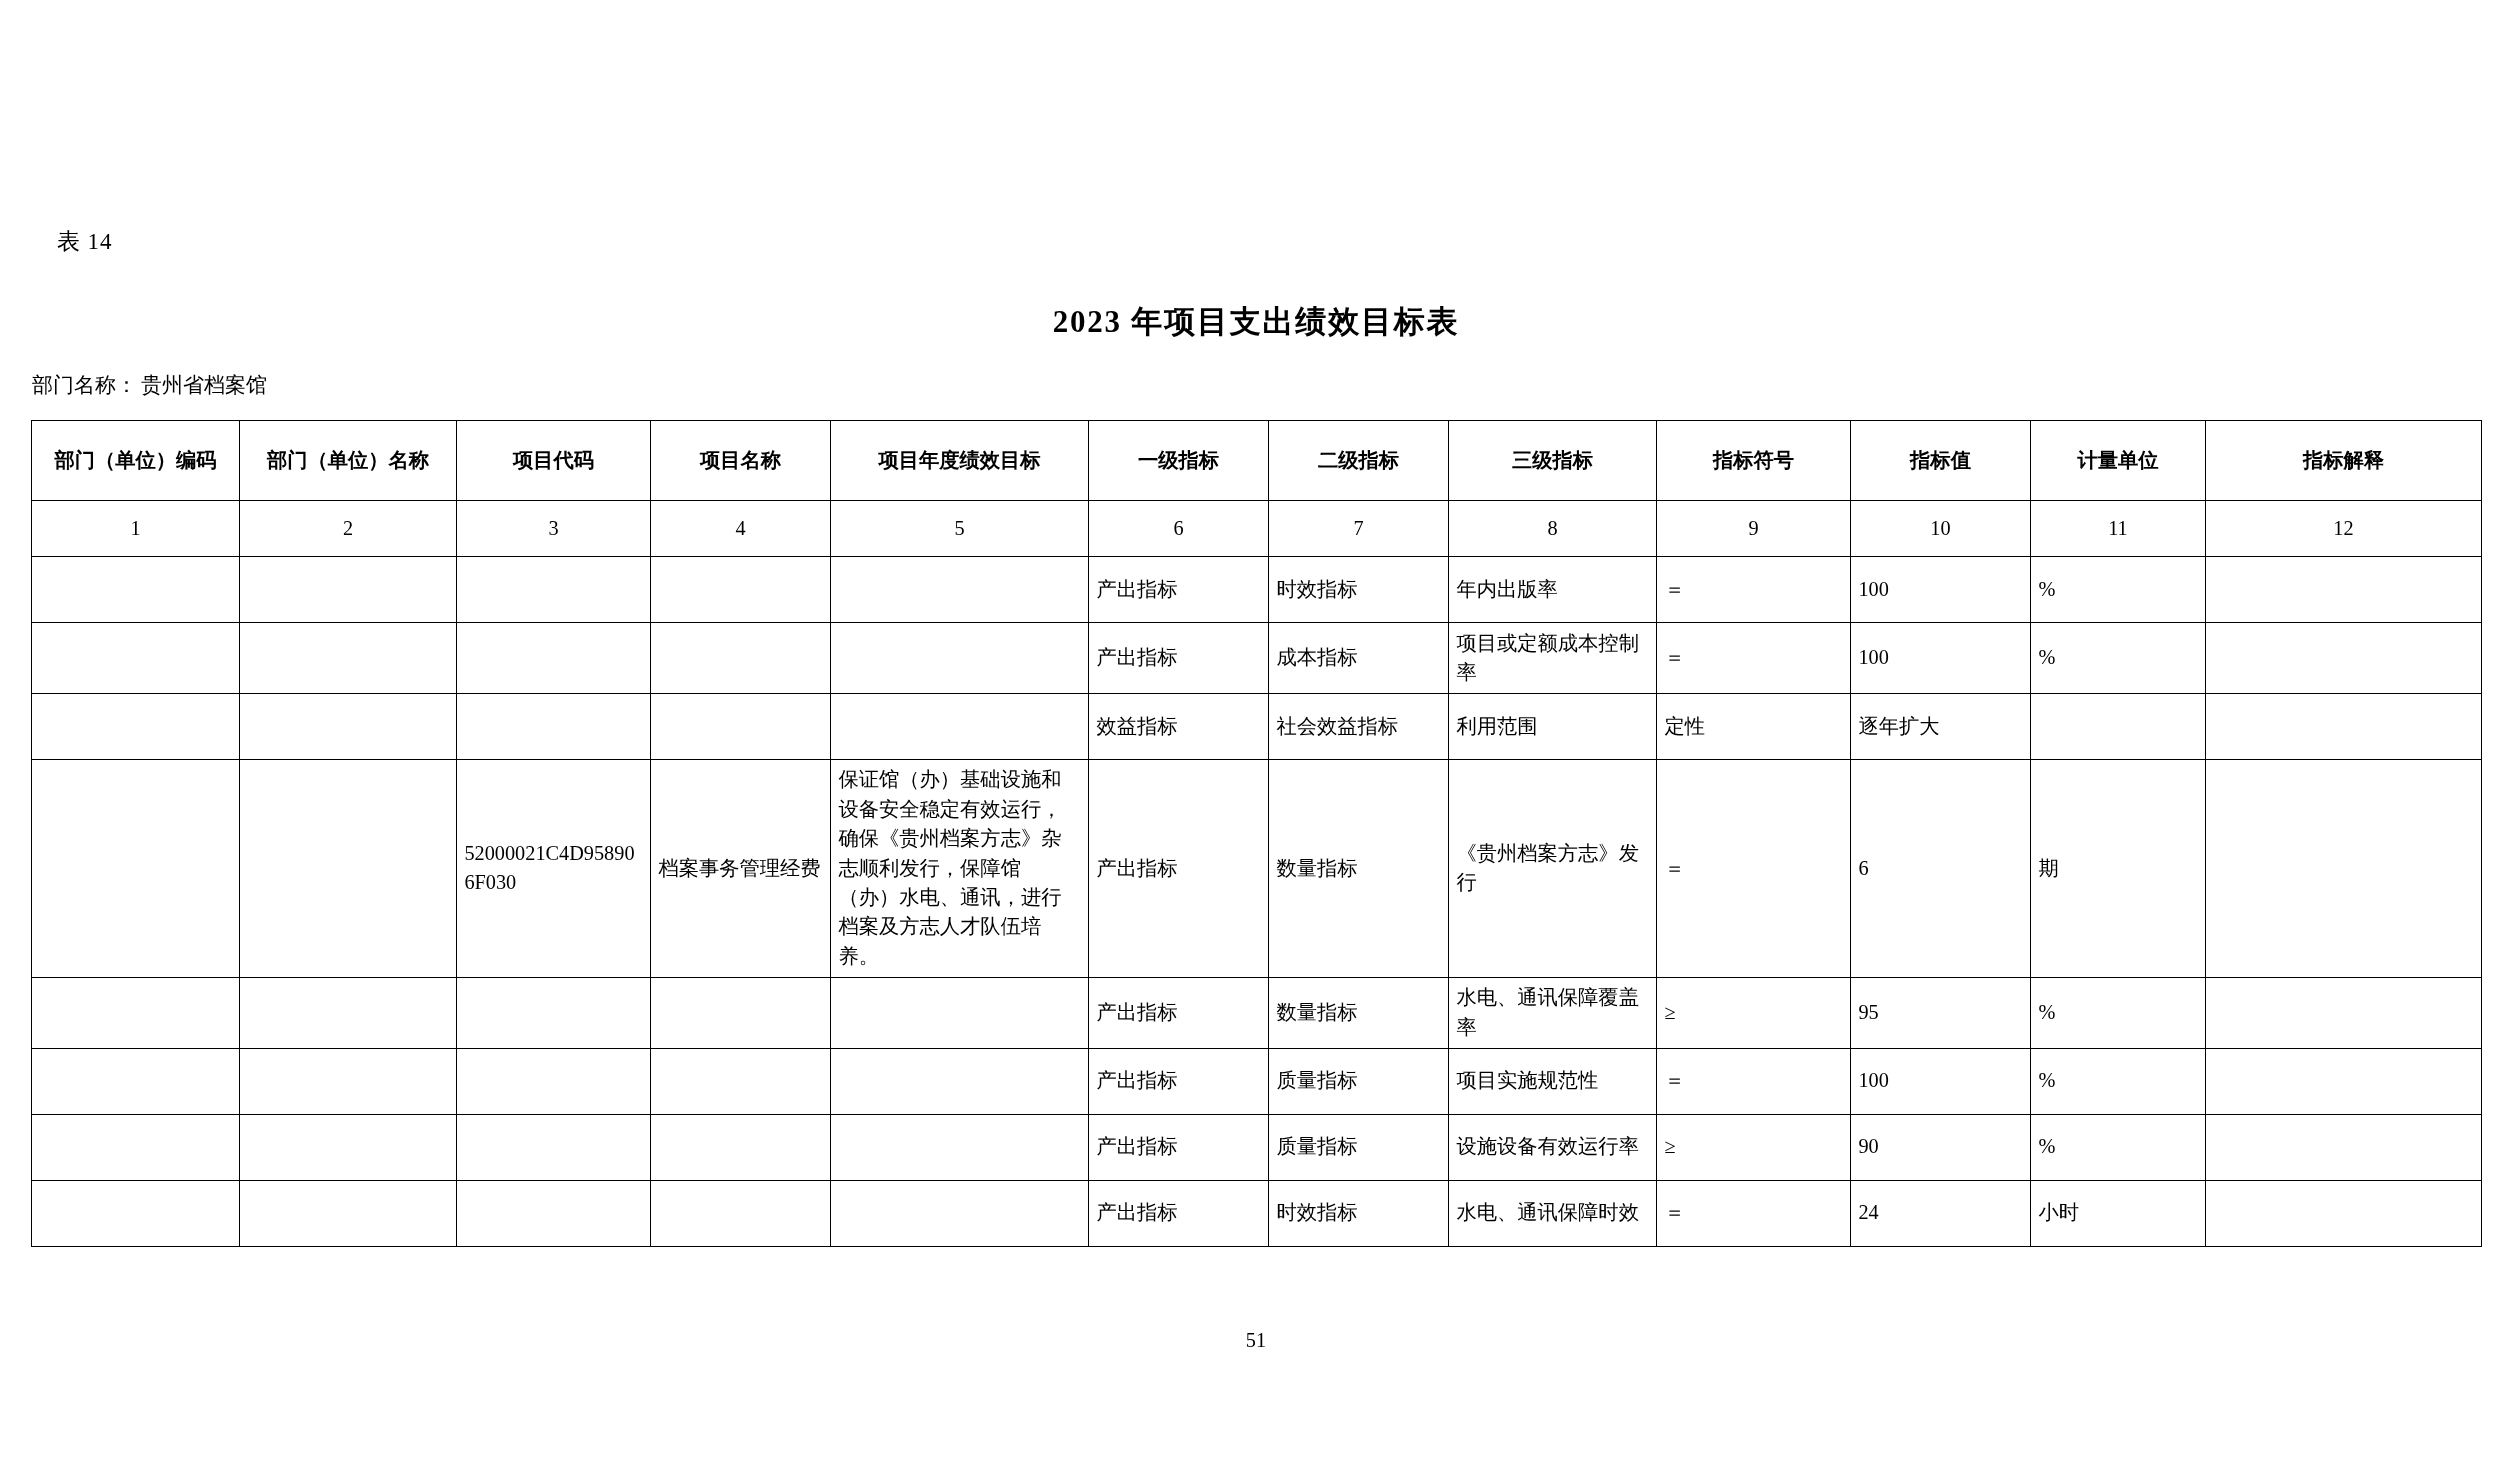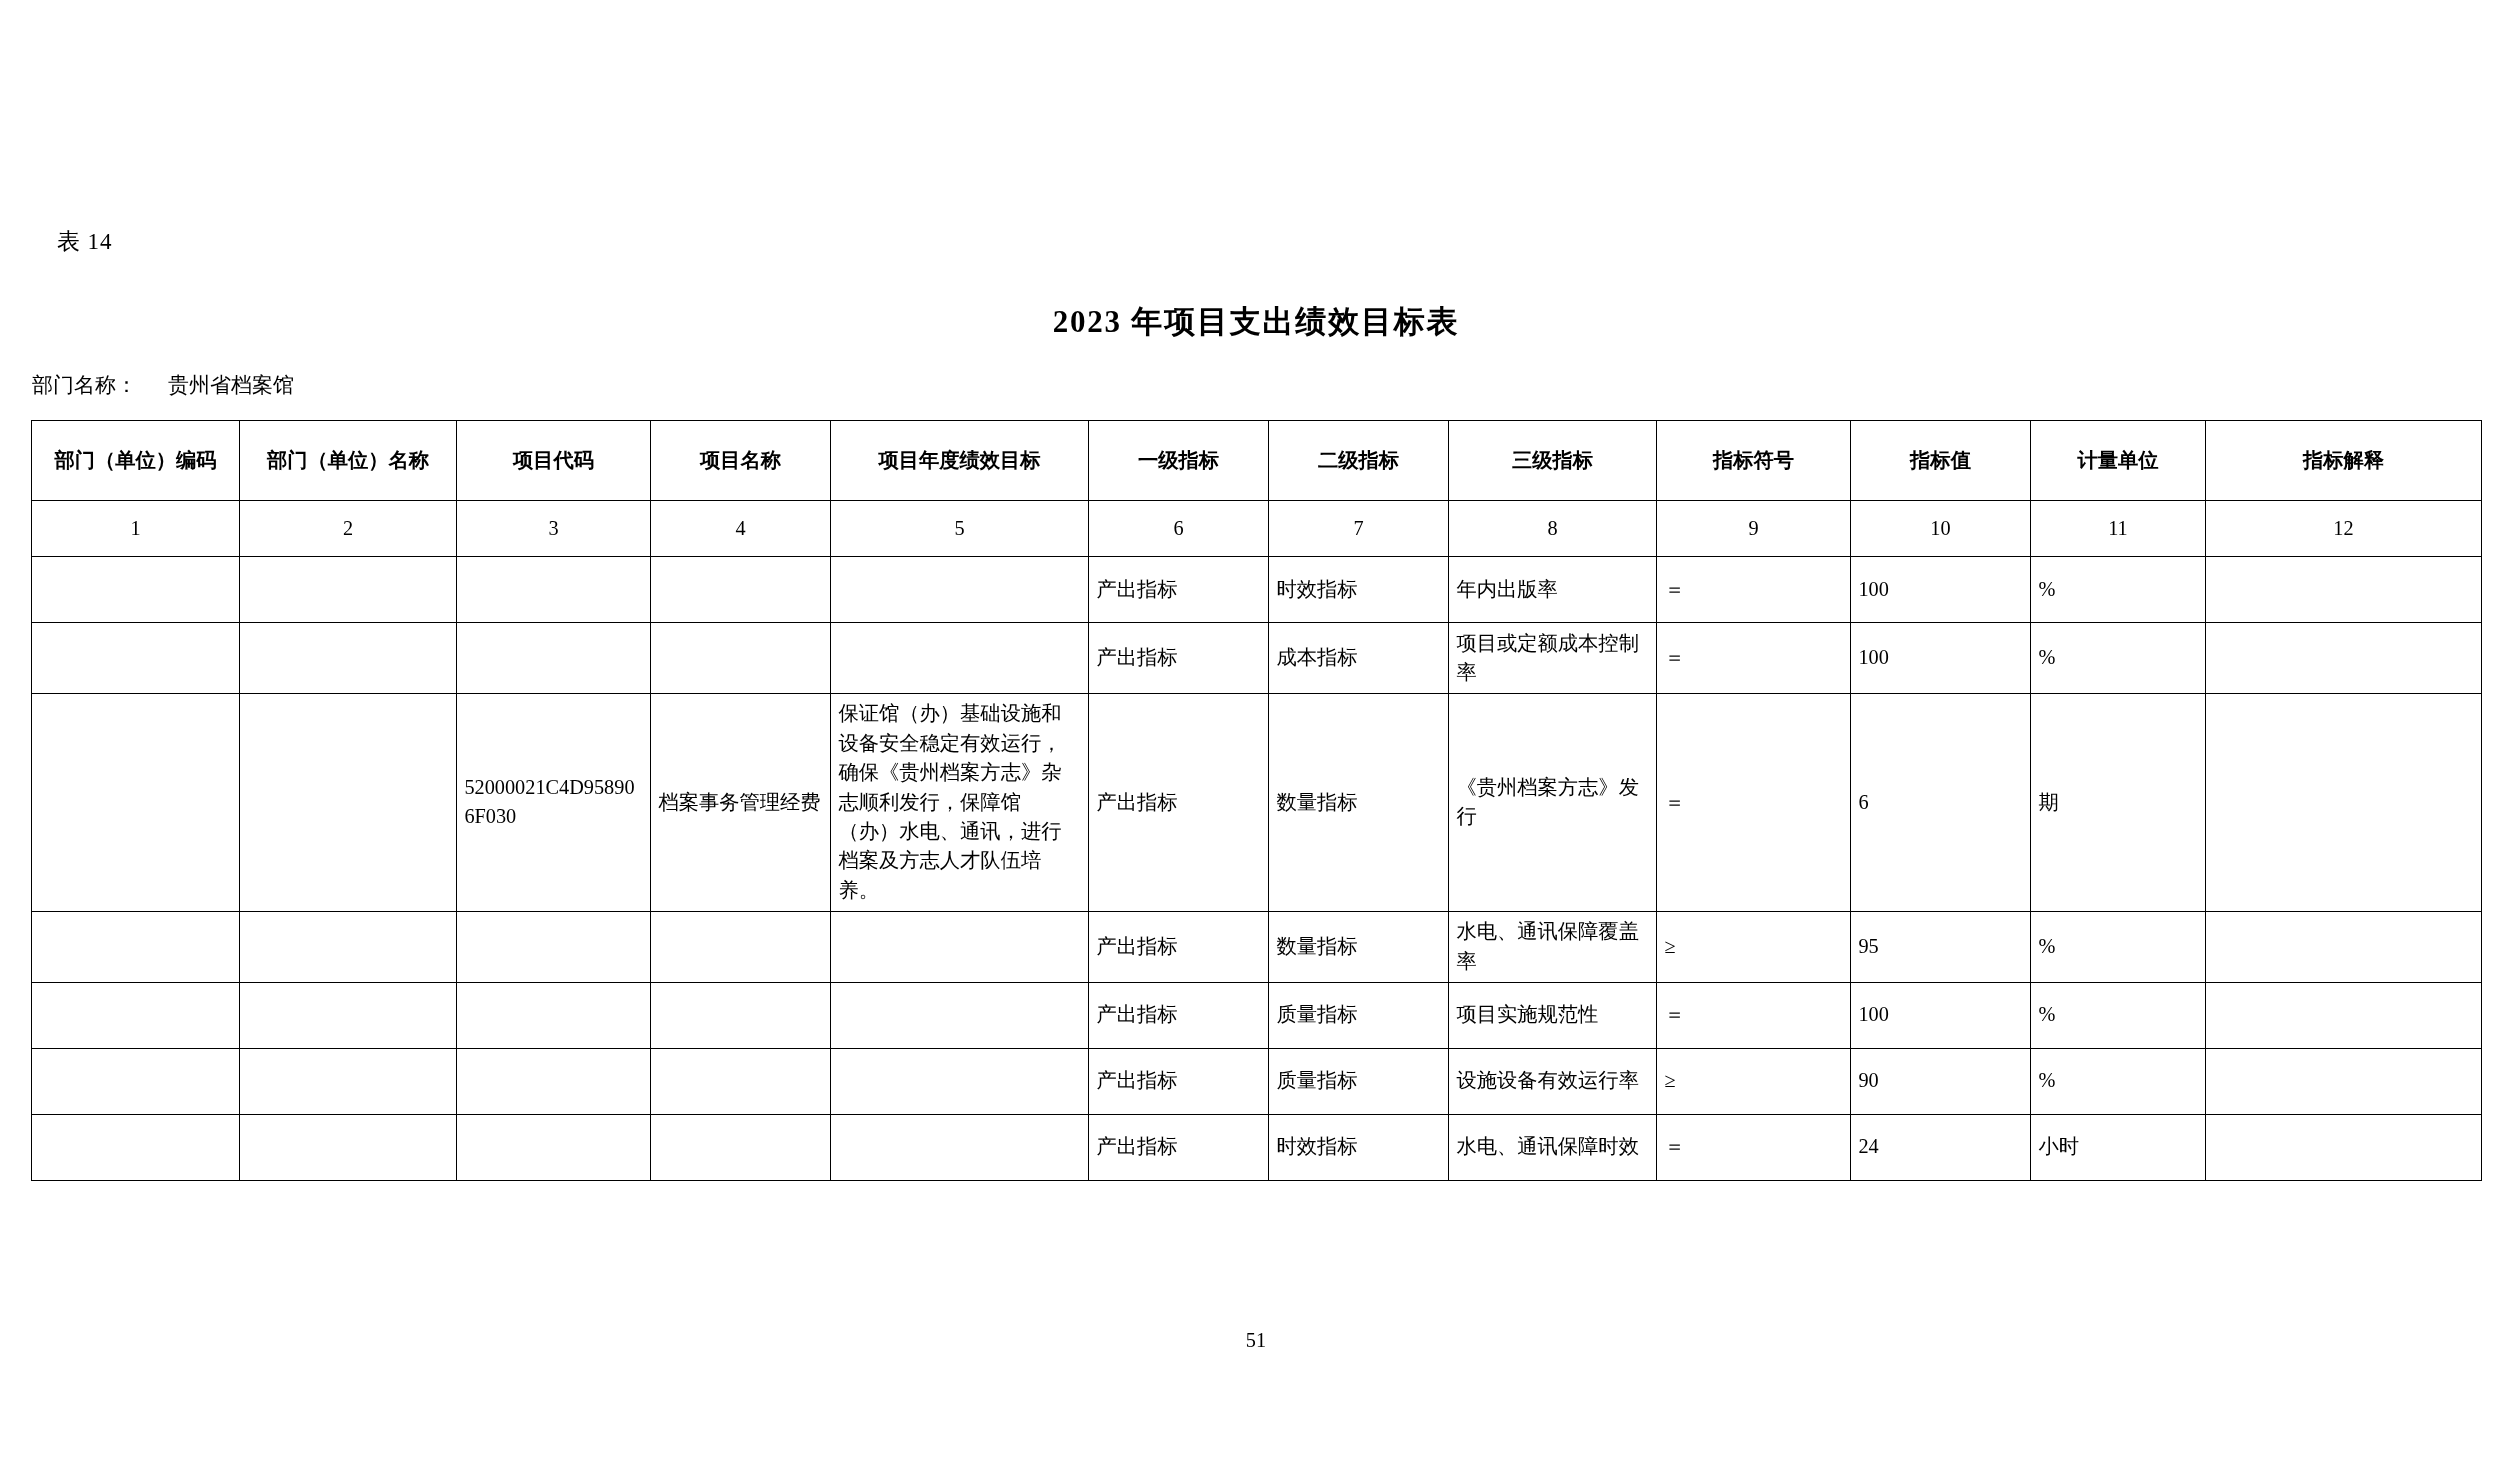--- a/index.html
+++ b/index.html
@@ -42,21 +42,21 @@
     letter-spacing: 1.8px;
   }
   .dept-line {
     position: absolute;
     left: 32px;
     top: 371px;
     font-size: 21px;
     font-family: "Liberation Serif", serif;
   }
   .dept-line .dept-name {
-    margin-left: 31px;
+    margin-left: 4px;
     text-align: center;
   }
   table.perf {
     position: absolute;
     left: 31px;
     top: 420px;
     width: 2449px;
     border-collapse: collapse;
     table-layout: fixed;
   }
@@ -189,20 +189,34 @@
         <td class="body"></td>
         <td class="body">产出指标</td>
         <td class="body">成本指标</td>
         <td class="body">项目或定额成本控制率</td>
         <td class="body">＝</td>
         <td class="body">100</td>
         <td class="body">%</td>
         <td class="body"></td>
       </tr>
 
+      <tr>
+        <td class="body"></td>
+        <td class="body"></td>
+        <td class="body"></td>
+        <td class="body"></td>
+        <td class="body"></td>
+        <td class="body">效益指标</td>
+        <td class="body">社会效益指标</td>
+        <td class="body">利用范围</td>
+        <td class="body">定性</td>
+        <td class="body">逐年扩大</td>
+        <td class="body"></td>
+        <td class="body"></td>
+      </tr>
 
 
       <tr>
         <td class="tall"></td>
         <td class="tall"></td>
         <td class="tall center">52000021C4D958906F030</td>
         <td class="tall">档案事务管理经费</td>
         <td class="tall goal">保证馆（办）基础设施和设备安全稳定有效运行，确保《贵州档案方志》杂志顺利发行，保障馆（办）水电、通讯，进行档案及方志人才队伍培养。</td>
         <td class="tall">产出指标</td>
         <td class="tall">数量指标</td>

